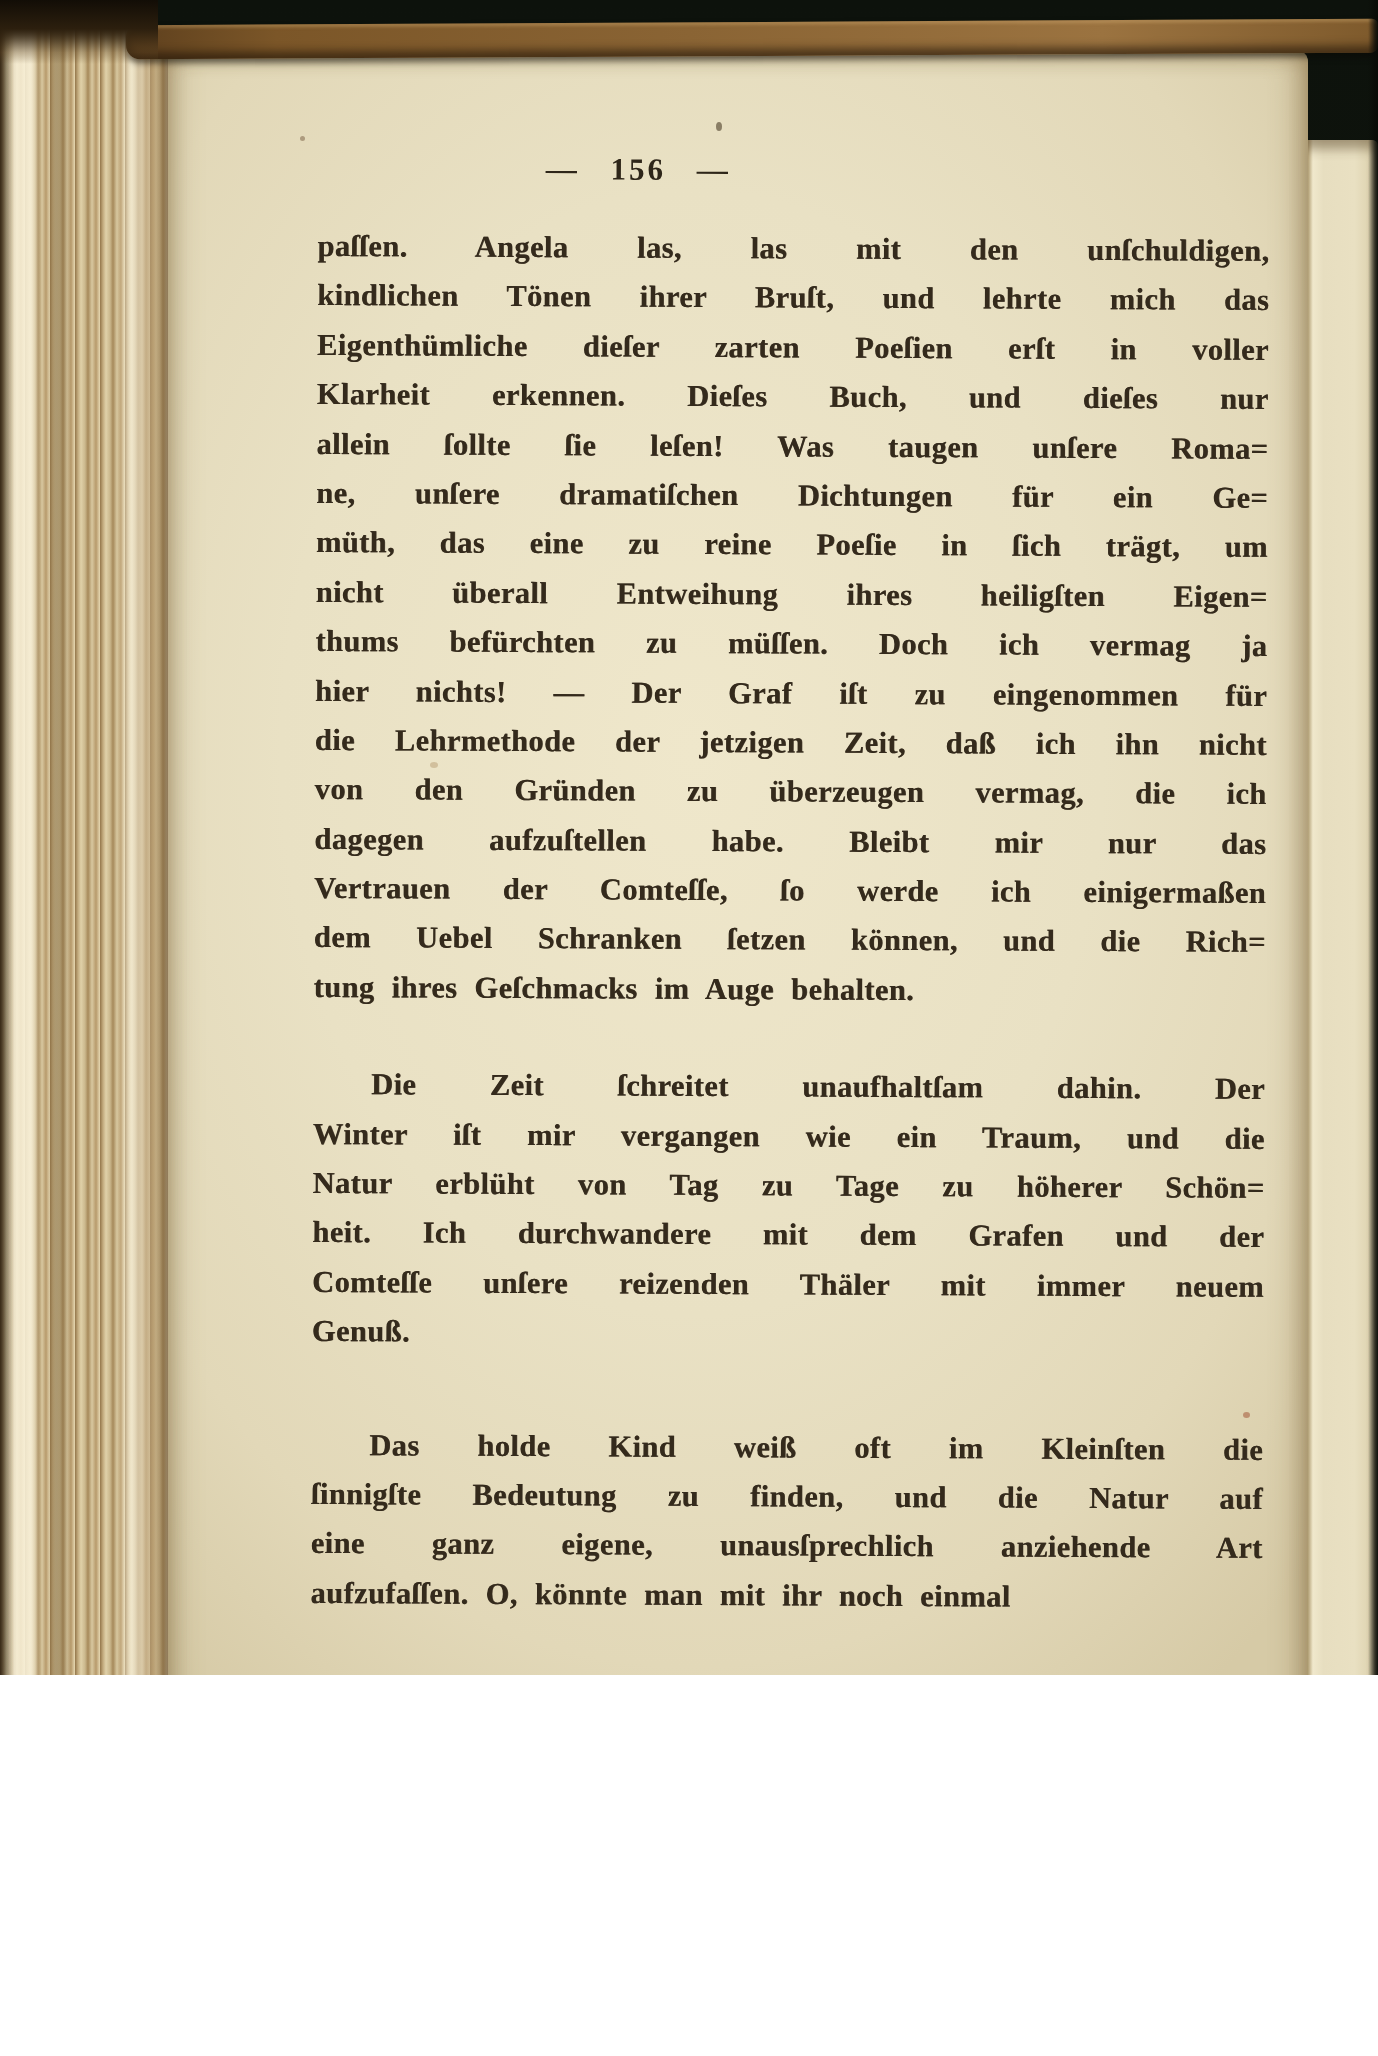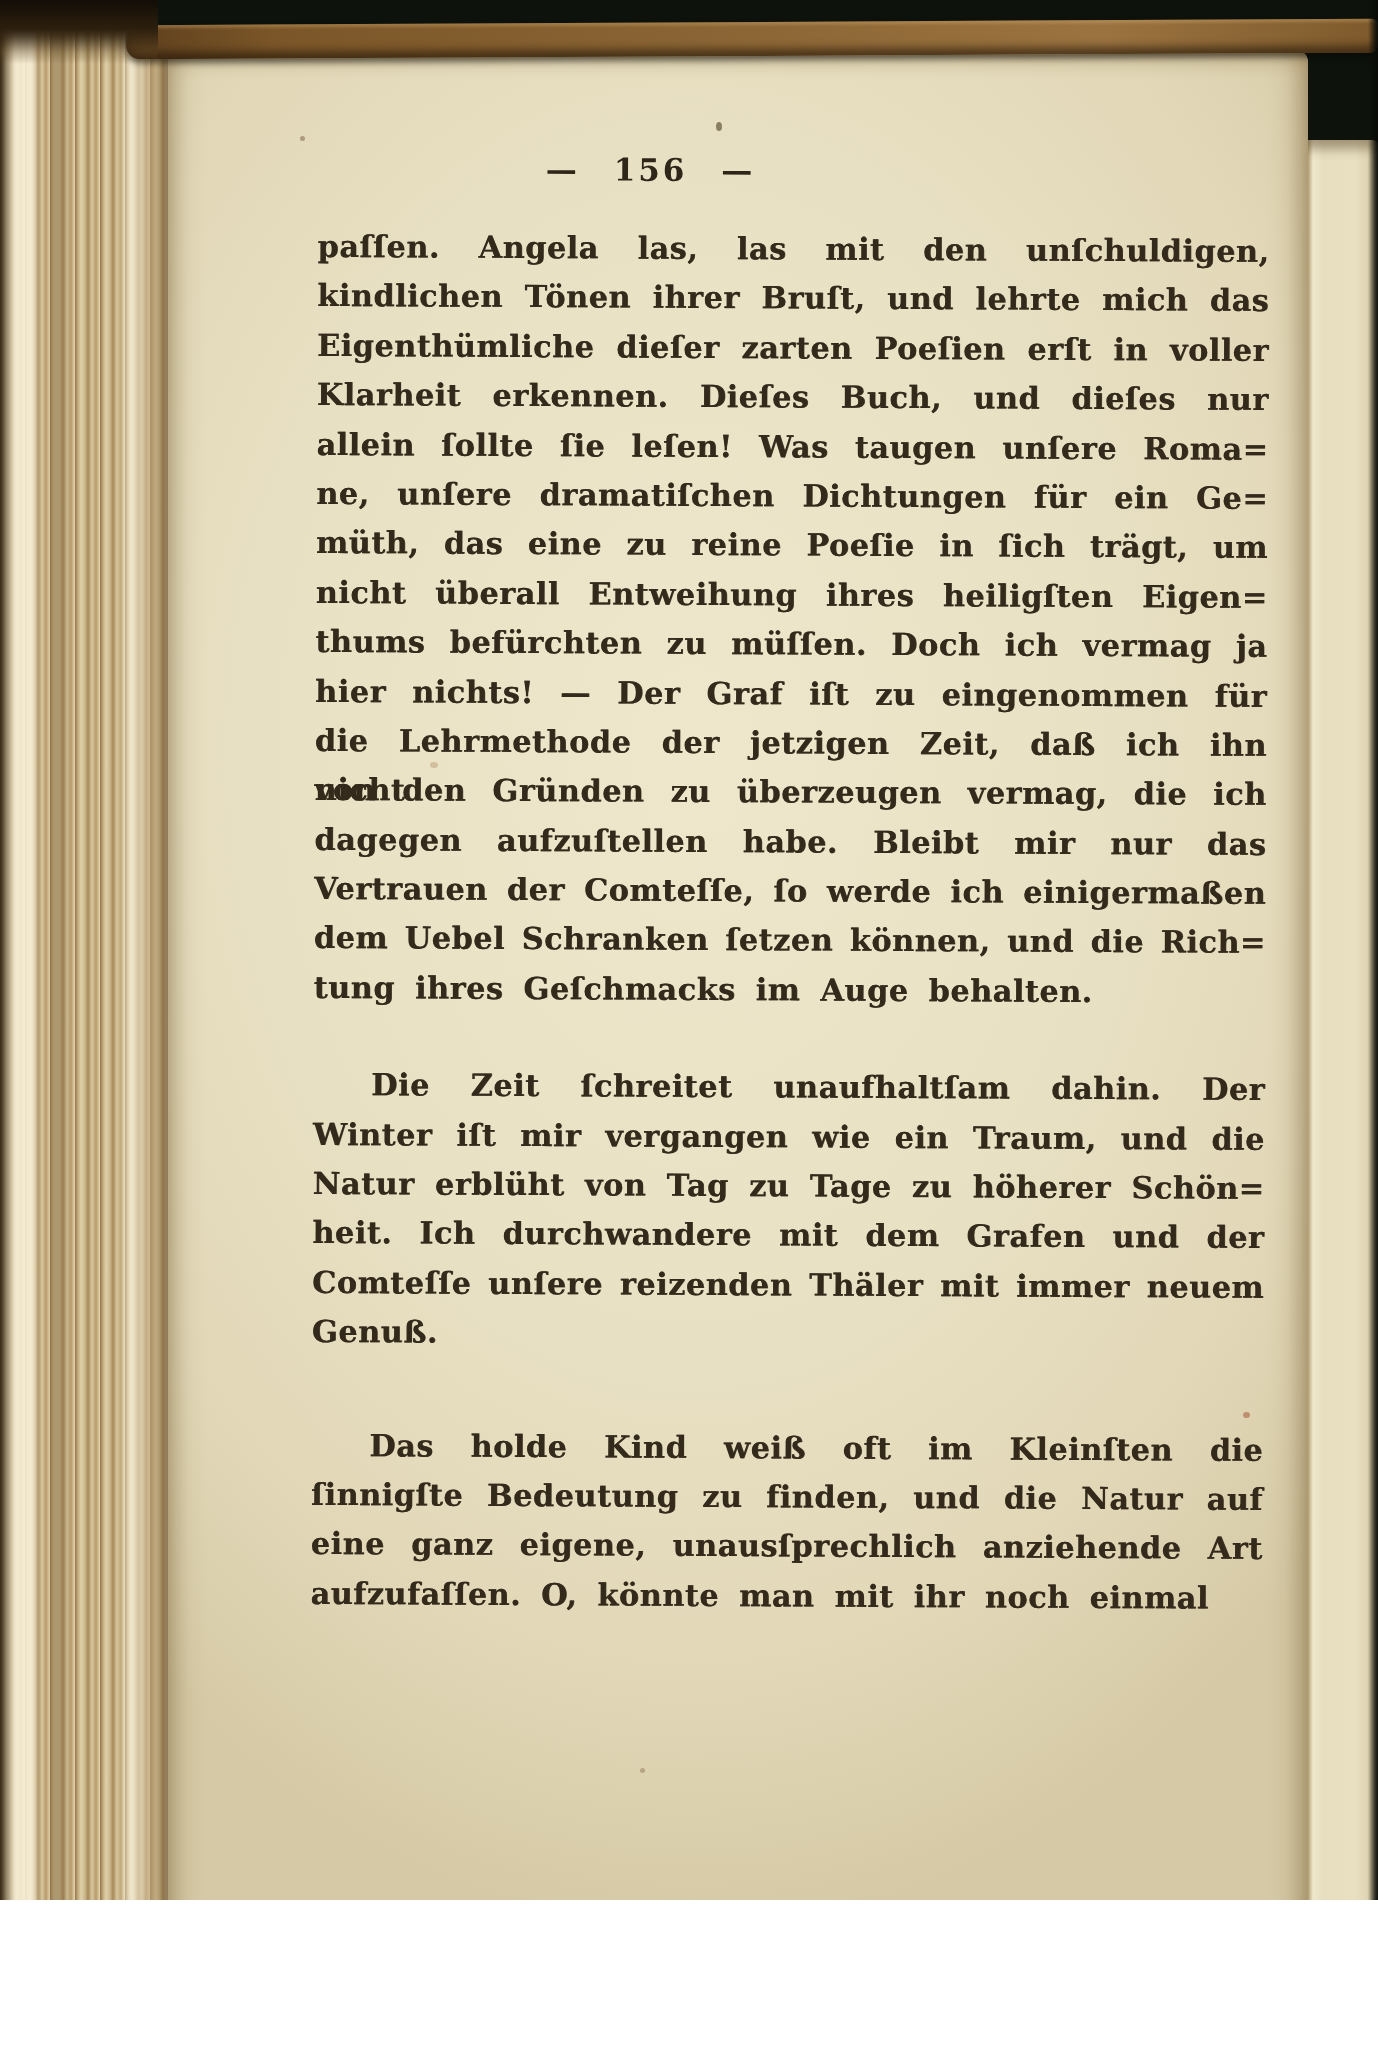--- a/index.html
+++ b/index.html
@@ -1,20 +1,21 @@
 <!DOCTYPE html>
 <html><head>
 <meta charset="utf-8">
 <style>
   html, body { margin:0; padding:0; }
   body { width:1378px; height:2056px; font-family:"DejaVu Serif", serif; }
 
   .scene {
-    position:relative; width:1378px; height:1900px; overflow:hidden;
+    position:relative; width:1378px; height:1675px; overflow:hidden;
     background:linear-gradient(180deg,#0d120c 0%,#10150e 55%,#131a12 100%);
+    font-family:Liberation Serif, serif;
   }
 
   
   .edge-stack {
     position:absolute; left:0; top:26px; width:176px; height:1978px; z-index:1;
     border-radius:8px 0 0 6px;
     background:
       linear-gradient(90deg, rgba(30,20,8,0.55) 0px, rgba(0,0,0,0) 12px),
       linear-gradient(90deg, transparent 6px, rgba(248,240,216,0.85) 14px, rgba(248,240,216,0.9) 30px, transparent 40px),
       linear-gradient(90deg, transparent 48px, rgba(110,85,45,0.45) 56px, rgba(110,85,45,0.25) 63px, transparent 72px),

